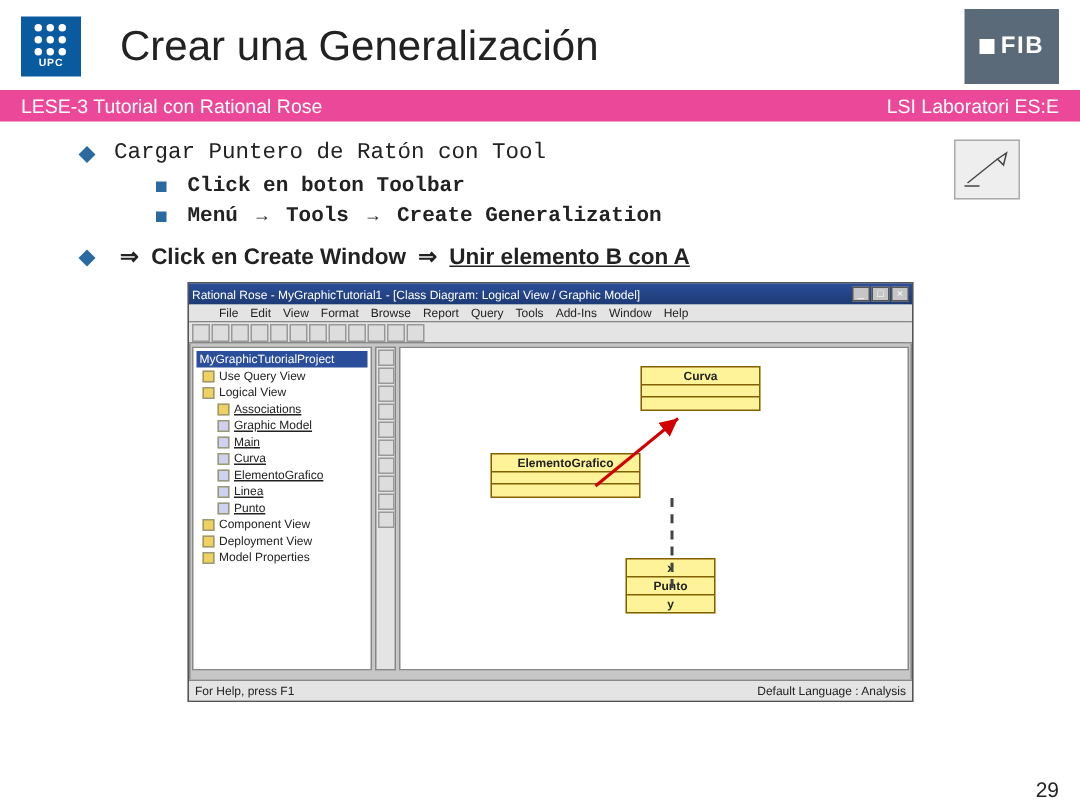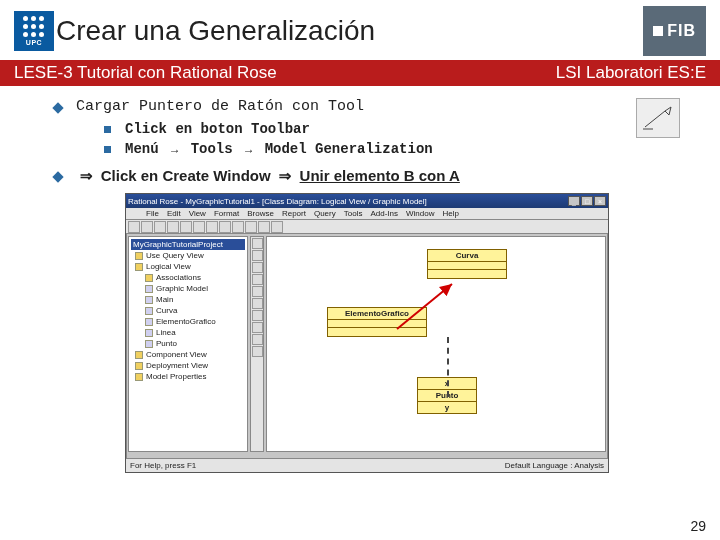--- a/index.html
+++ b/index.html
@@ -8,42 +8,42 @@
     width:720px; height:540px;
     font-family: Arial, Helvetica, sans-serif;
     background:#fff;
     position:relative;
     overflow:hidden;
   }
   .header {
     display:flex; align-items:center; justify-content:space-between;
     padding:6px 14px 4px 14px;
   }
-  .header-left { display:flex; align-items:center; gap:2px; }
+  .header-left { display:flex; align-items:center; gap:26px; }
   .upc-logo {
     width:40px; height:40px; background:#0a5aa0;
     display:flex; flex-direction:column; align-items:center; justify-content:center;
     color:#fff;
   }
   .upc-dots { display:grid; grid-template-columns:repeat(3,6px); grid-template-rows:repeat(3,6px); gap:2px; margin-bottom:1px;}
   .upc-dots div{ width:5px; height:5px; background:#fff; border-radius:50%; }
   .upc-text{ font-size:7px; font-weight:bold; letter-spacing:0.5px;}
   .title {
     font-size:28px; color:#222; font-weight:400;
   }
   .fib-logo {
     background:#5a6a78; color:#fff; font-weight:bold; font-size:16px;
     padding:16px 10px; letter-spacing:1px;
     display:flex; align-items:center; gap:4px;
   }
   .fib-sq{ width:10px; height:10px; background:#fff; display:inline-block;}
   .blue-bar {
-    background:#b91c1c; color:#fff;
+    background:#ec4899; color:#fff;
     display:flex; align-items:center; justify-content:space-between;
-    padding:3px 14px; font-size:17px;
+    padding:3px 14px; font-size:13px;
   }
   .content { padding:12px 40px 0 54px; font-size:15px; color:#222; }
   .row-main { display:flex; align-items:flex-start; margin-bottom:6px;}
   .diamond {
     width:8px; height:8px; background:#2b6aa1; transform:rotate(45deg);
     margin-top:6px; margin-right:14px; flex-shrink:0;
   }
   .sub { padding-left:50px; margin-top:4px; }
   .sub-item{ display:flex; align-items:center; margin-bottom:4px; font-size:14px; font-weight:bold;}
   .square{ width:7px; height:7px; background:#2b6aa1; margin-right:14px; flex-shrink:0;}
@@ -76,21 +76,21 @@
   .rose-menu{height:12px; background:#e4e4e4; border-bottom:1px solid #888; display:flex; gap:8px; padding:0 20px; align-items:center; font-size:8px;}
   .rose-toolbar{height:14px; background:#e4e4e4; border-bottom:1px solid #888; display:flex; gap:1px; padding:1px 2px;}
   .tb-btn{width:12px; height:12px; background:#ddd; border:1px solid #999;}
   .rose-body{display:flex; height:220px;}
   .rose-tree{
     width:120px; background:#fff; border:1px solid #888; margin:2px;
     font-size:8px; padding:2px;
   }
   .tree-title{background:#2a4e99; color:#fff; padding:1px 2px; font-size:8px;}
   .tree-item{display:flex; align-items:center; gap:3px; padding:1px 0 1px 4px;}
-  .tree-item.ind1{padding-left:14px;}
+  .tree-item.ind1{padding-left:14px;text-decoration:underline;}
   .tree-icon{width:8px; height:8px; background:#d8c060; border:1px solid #997;}
   .tree-icon.pkg{background:#f0d060;}
   .tree-icon.cls{background:#d0d0f0;}
   .rose-side-tools{
     width:14px; background:#e4e4e4; border:1px solid #888; margin:2px 0 2px 0;
     display:flex; flex-direction:column; gap:1px; padding:1px;
   }
   .rose-side-tools div{width:11px; height:11px; background:#ddd; border:1px solid #999;}
   .rose-canvas{
     flex:1; background:#fff; border:1px solid #888; margin:2px; position:relative;
@@ -167,21 +167,21 @@
           <div class="square"></div>
           <span>Click en boton Toolbar</span>
         </div>
         <div class="sub-item">
           <div class="square"></div>
           <span>
             <span>Menú</span>
             <span class="arrow">→</span>
             <span>Tools</span>
             <span class="arrow">→</span>
-            <span>Model Generalization</span>
+            <span>Create Generalization</span>
           </span>
         </div>
       </div>
     </div>
     <div class="tool-icon">
       <svg width="34" height="26" viewBox="0 0 34 26">
         <line x1="4" y1="22" x2="24" y2="6" stroke="#444" stroke-width="1"></line>
         <polygon points="24,6 30,2 28,10" fill="none" stroke="#444" stroke-width="1"></polygon>
         <line x1="2" y1="24" x2="12" y2="24" stroke="#444" stroke-width="1"></line>
       </svg>

